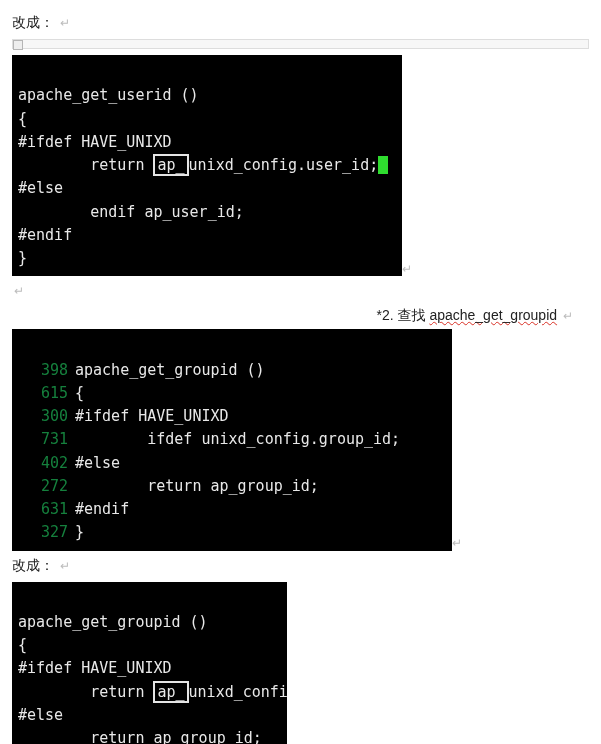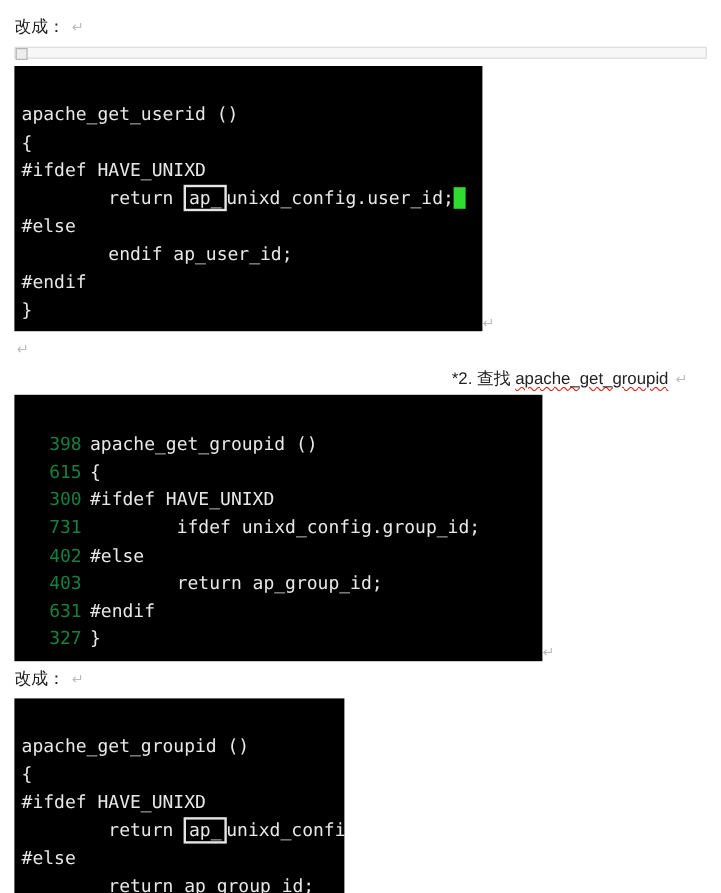--- a/index.html
+++ b/index.html
@@ -122,21 +122,21 @@
   <span class="crlf">↵</span>
 </div>
 
 <div class="code-row">
 <div class="codeblock w2">
 <span class="lineno">398</span><span>apache_get_groupid ()</span>
 <span class="lineno">615</span><span>{</span>
 <span class="lineno">300</span><span>#ifdef HAVE_UNIXD</span>
 <span class="lineno">731</span><span>        ifdef unixd_config.group_id;</span>
 <span class="lineno">402</span><span>#else</span>
-<span class="lineno">403</span><span>        return ap_group_id;</span>
+<span class="lineno">272</span><span>        return ap_group_id;</span>
 <span class="lineno">631</span><span>#endif</span>
 <span class="lineno">327</span><span>}</span>
 </div><span class="after-img-crlf">↵</span>
 </div>
 
 <div class="para">
   <span>改成：</span>
   <span class="crlf">↵</span>
 </div>
 

